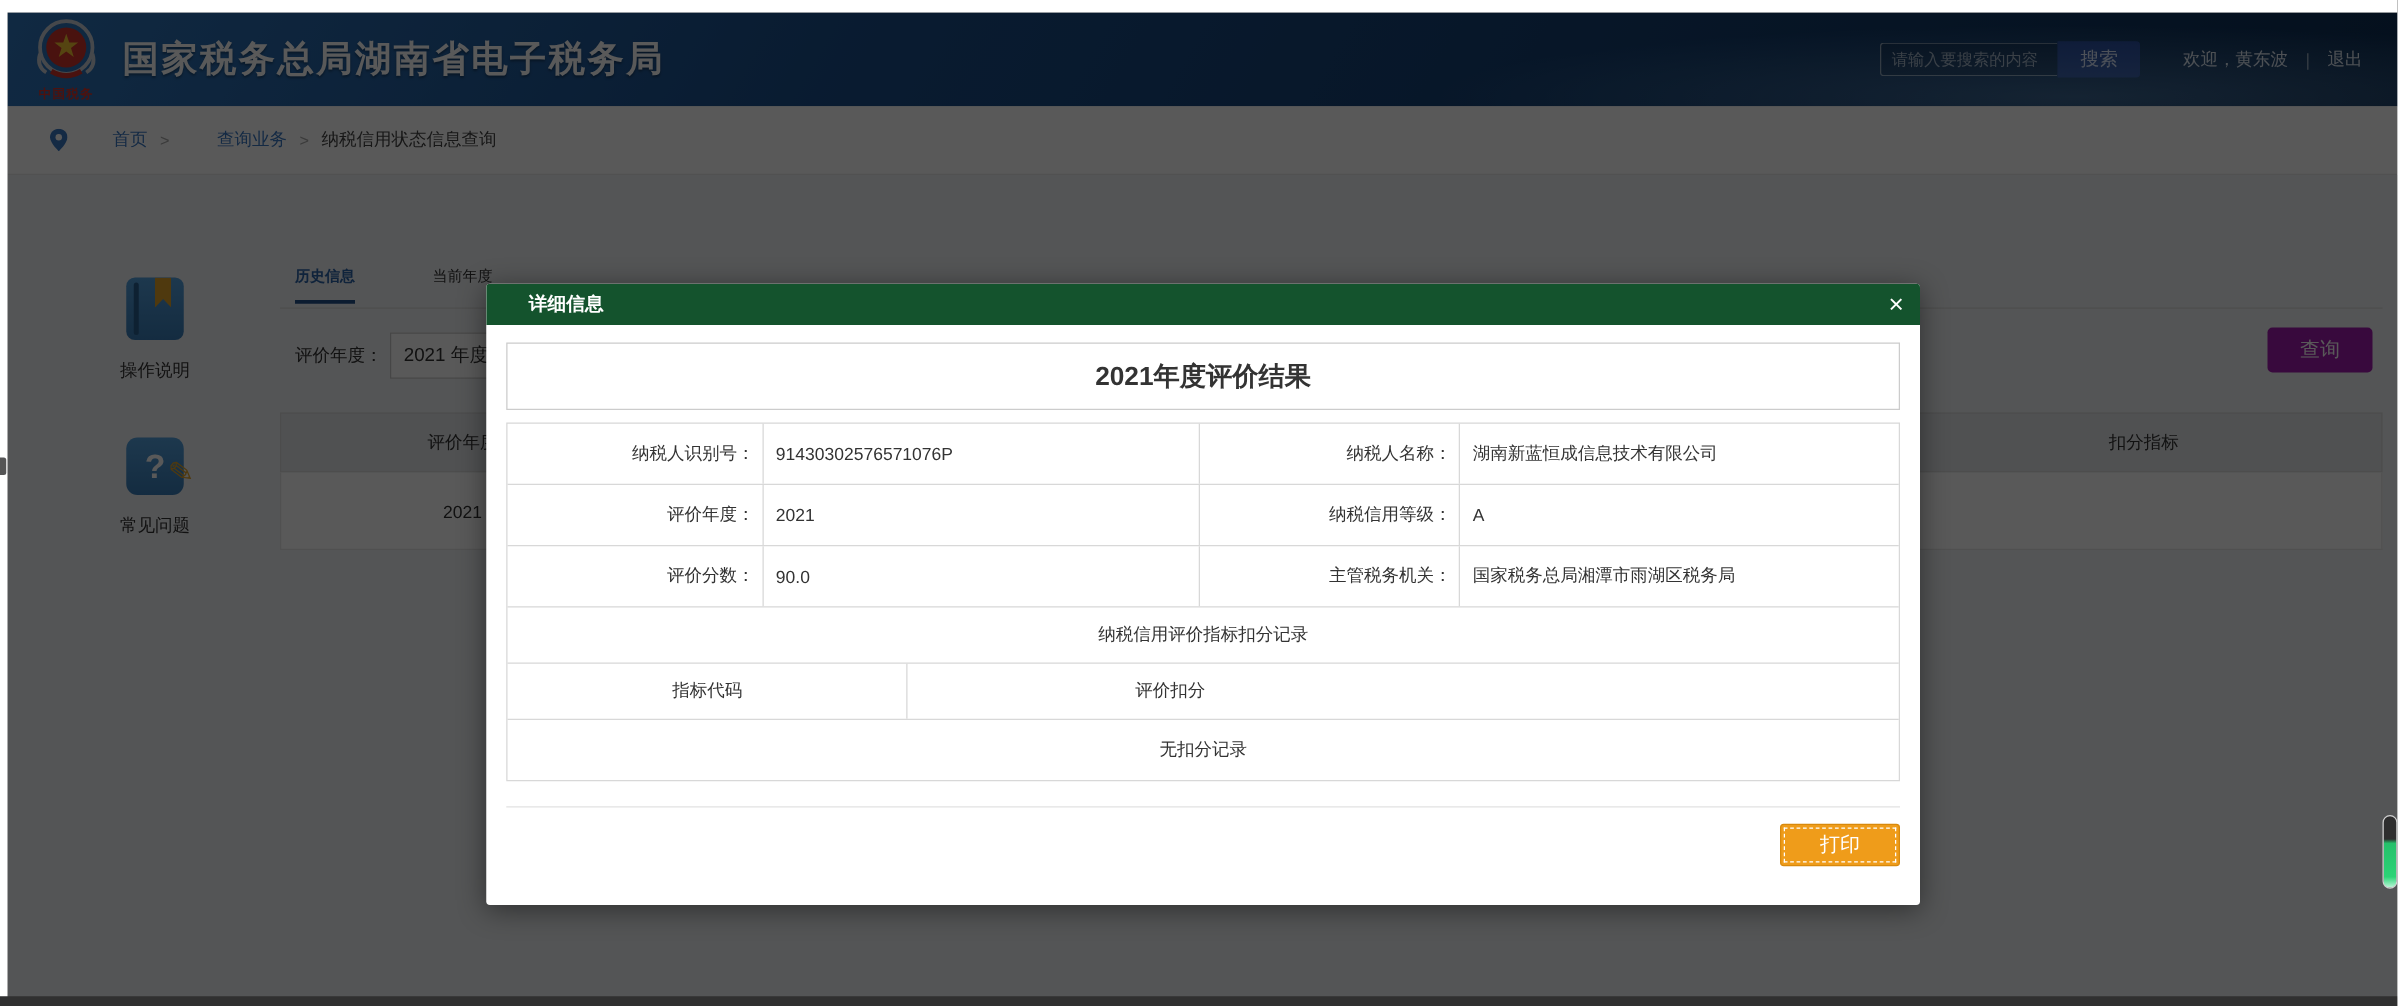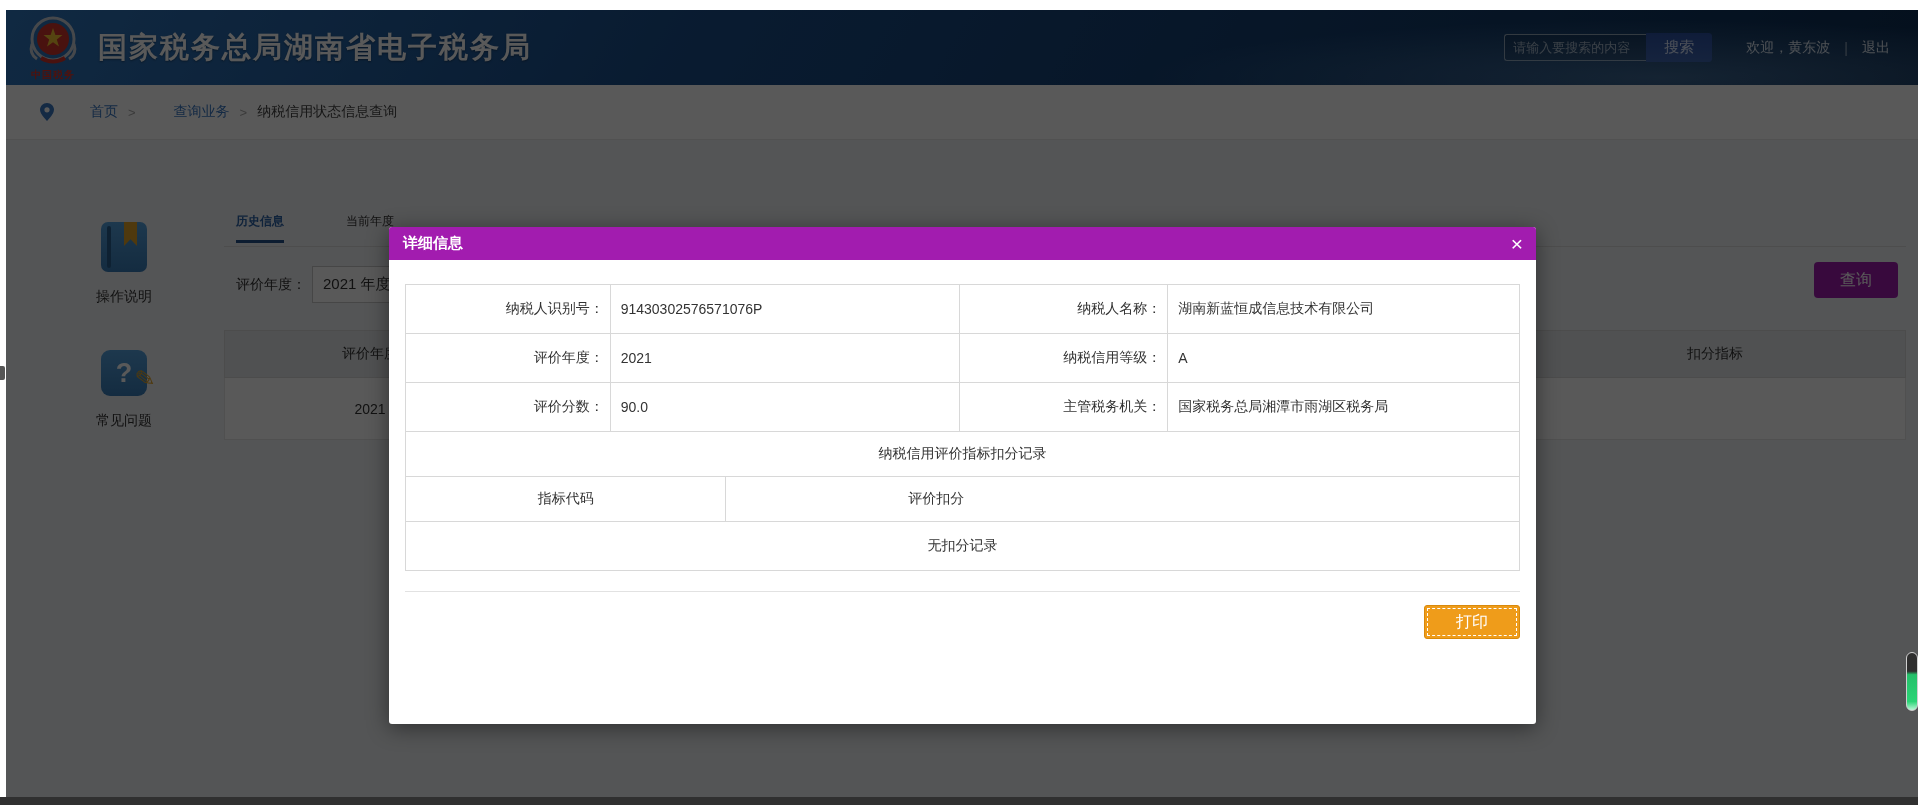--- a/index.html
+++ b/index.html
@@ -75,21 +75,21 @@
   .rt-c2 { width:380px; text-align:center; }
   .detail-link { color:#4a7fb8; cursor:pointer; text-decoration:none; }
 
   
   .overlay { position:absolute; left:0; top:0; width:1918px; height:805px;
          background:rgba(0,0,0,.65); z-index:50; }
 
   
   .modal { position:absolute; left:389px; top:227px; width:1147px; height:497px; background:#fff;
          z-index:70; border-radius:3px; box-shadow:0 4px 22px rgba(0,0,0,.45); overflow:hidden; }
-  .modal-bar { height:33px; background:#a21caf; display:flex; align-items:center; }
+  .modal-bar { height:33px; background:#14532d; display:flex; align-items:center;padding-left:20px; }
   .modal-title { color:#fff; font-size:15px; font-weight:bold; padding-left:14px; }
   .modal-close { margin-left:auto; color:#fff; font-size:21px; line-height:21px; padding:0 13px;
          cursor:pointer; font-weight:normal; }
   .modal-body { padding:14px 16px 0; }
   .result-title-box { border:1px solid #cccccc; height:54px; display:flex; align-items:center;
          justify-content:center; font-size:21px; font-weight:bold; color:#333; }
   .mt { border:1px solid #d8d8d8; margin-top:10px; font-size:14px; color:#333; }
   .mr { display:flex; border-top:1px solid #d8d8d8; }
   .mr:first-child { border-top:none; }
   .mc { display:flex; align-items:center; min-height:48px; }
@@ -200,20 +200,21 @@
 
   <div class="overlay"></div>
 
   <div class="modal">
     <div class="modal-bar">
       <span class="modal-title">详细信息</span>
       <span class="modal-close">×</span>
     </div>
     <div class="modal-body">
 
+      <div class="result-title-box">2021年度评价结果</div>
 
       <div class="mt">
         <div class="mr">
           <div class="mc lbl w-l1">纳税人识别号：</div>
           <div class="mc val w-v1">91430302576571076P</div>
           <div class="mc lbl w-l2">纳税人名称：</div>
           <div class="mc val w-v2">湖南新蓝恒成信息技术有限公司</div>
         </div>
         <div class="mr">
           <div class="mc lbl w-l1">评价年度：</div>

